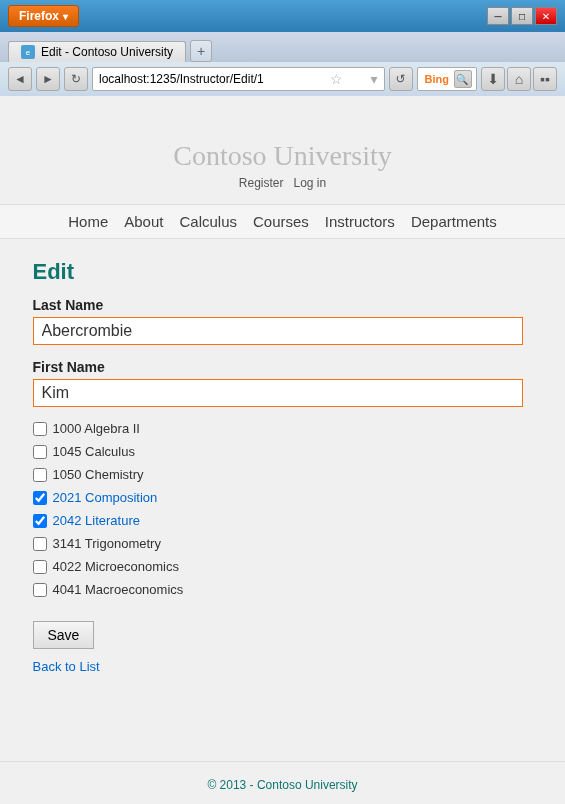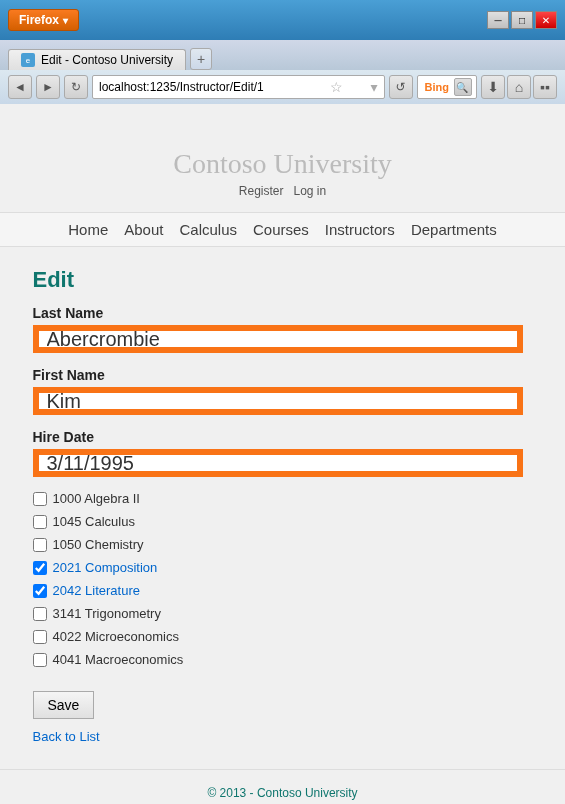--- a/index.html
+++ b/index.html
@@ -8,21 +8,21 @@
       font-family: Arial, sans-serif;
       font-size: 14px;
       background: #c0c0c0;
       width: 565px;
       height: 804px;
       overflow: hidden;
     }
 
     .title-bar {
       background: linear-gradient(to bottom, #4a9fd5, #2e7db5);
-      height: 40px;
+      height: 32px;
       display: flex;
       align-items: center;
       padding: 0 8px;
     }
 
     .firefox-btn {
       background: linear-gradient(to bottom, #f97a1f, #d45f00);
       color: white;
       font-size: 12px;
       font-weight: bold;
@@ -281,23 +281,23 @@
       font-weight: bold;
       margin-bottom: 4px;
       display: block;
     }
 
     .form-input {
       width: 100%;
       max-width: 490px;
       height: 28px;
       padding: 4px 8px;
-      border: 6px solid #f97316;
+      border: 1px solid #f97316;
       background: white;
-      font-size: 20px;
+      font-size: 16px;
       color: #333;
     }
 
     .courses-section {
       margin-top: 10px;
     }
 
     .courses-grid {
       display: grid;
       grid-template-columns: repeat(1, 1fr);
@@ -455,24 +455,20 @@
       <input class="form-input" type="text" value="Abercrombie" style="">
     </div>
 
     
     <div class="form-group">
       <label class="form-label">First Name</label>
       <input class="form-input" type="text" value="Kim" style="">
     </div>
 
     
-    <div class="form-group">
-      <label class="form-label">Hire Date</label>
-      <input class="form-input" type="text" value="3/11/1995" style="">
-    </div>
 
     
 
     
     <div class="courses-section">
       <div class="courses-grid">
 
         <div class="course-item">
           <input type="checkbox" id="c1000" style="">
           <label for="c1000" class="course-label">1000 Algebra II</label>

